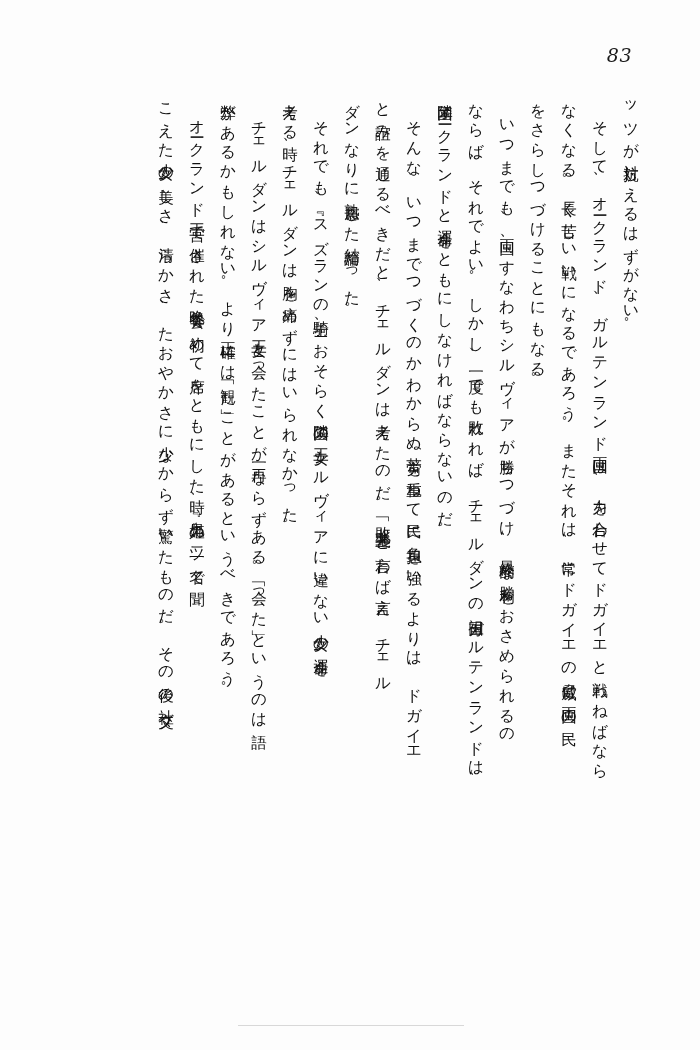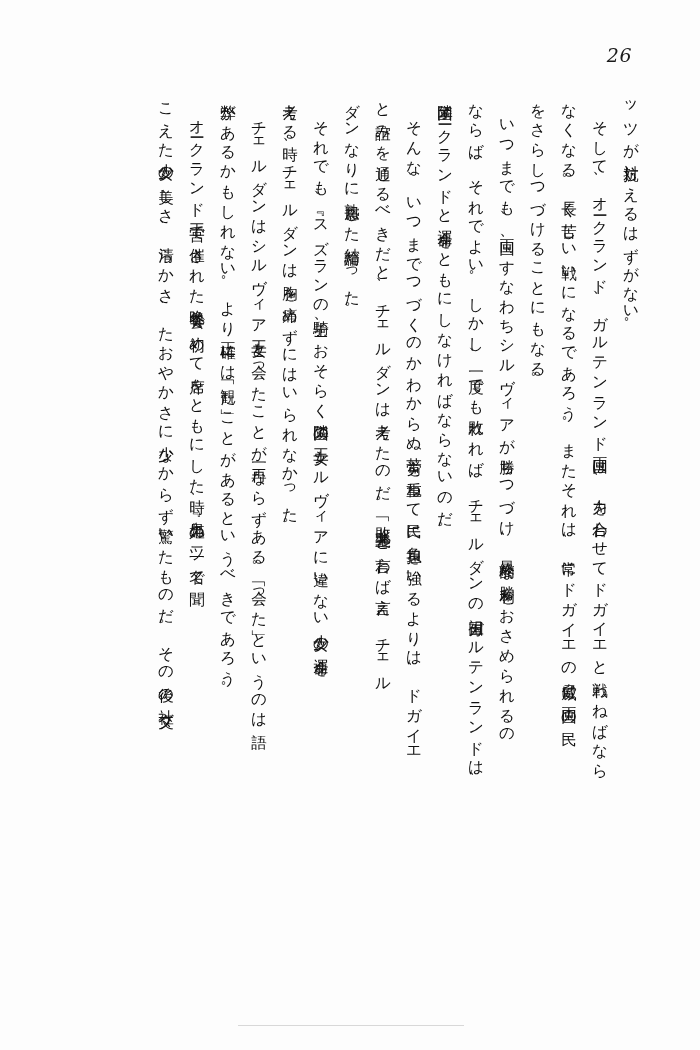--- a/index.html
+++ b/index.html
@@ -64,21 +64,21 @@
     width: 226px;
     height: 1px;
     background: #d8d8d8;
   }
 </style>
 </head>
 <body>
 
 <div class="page">
 
-  <div class="page-number">26</div>
+  <div class="page-number">83</div>
 
   <div class="text-block">
     <div class="vline">ッツが対抗しえるはずがない。</div>
     <div class="vline">　そして、オークランド、ガルテンランド両国は、力を合わせてドガイエと戦わねばなら</div>
     <div class="vline">なくなる。長く苦しい戦いになるであろう。またそれは、常にドガイエの脅威に両国の民</div>
     <div class="vline">をさらしつづけることにもなる。</div>
     <div class="vline">　いつまでも、両国、すなわちシルヴィアが勝ちつづけ、最終的な勝利をおさめられるの</div>
     <div class="vline">ならば、それでよい。しかし、一度でも敗れれば、チェルダンの祖国ガルテンランドは、</div>
     <div class="vline">隣国オークランドと運命をともにしなければならないのだ。</div>
     <div class="vline">　そんな、いつまでつづくのかわからぬ苦労を重ねて民に負担を強いるよりは、ドガイエ</div>

